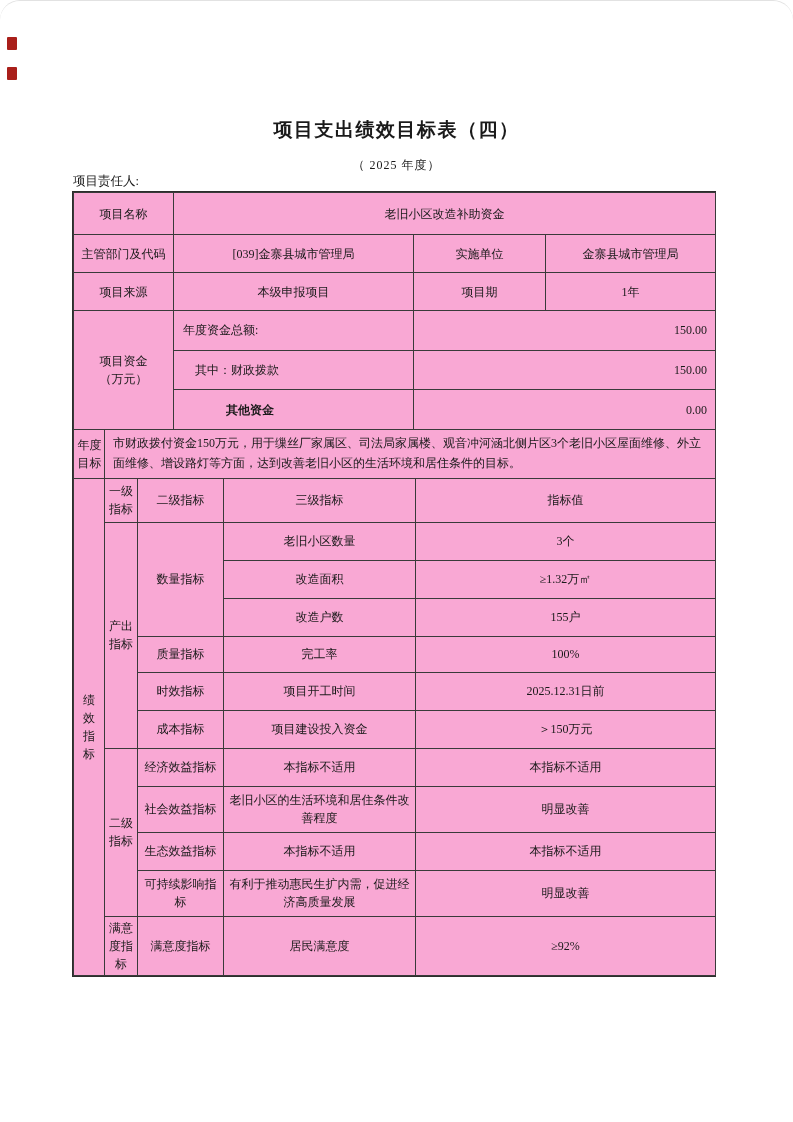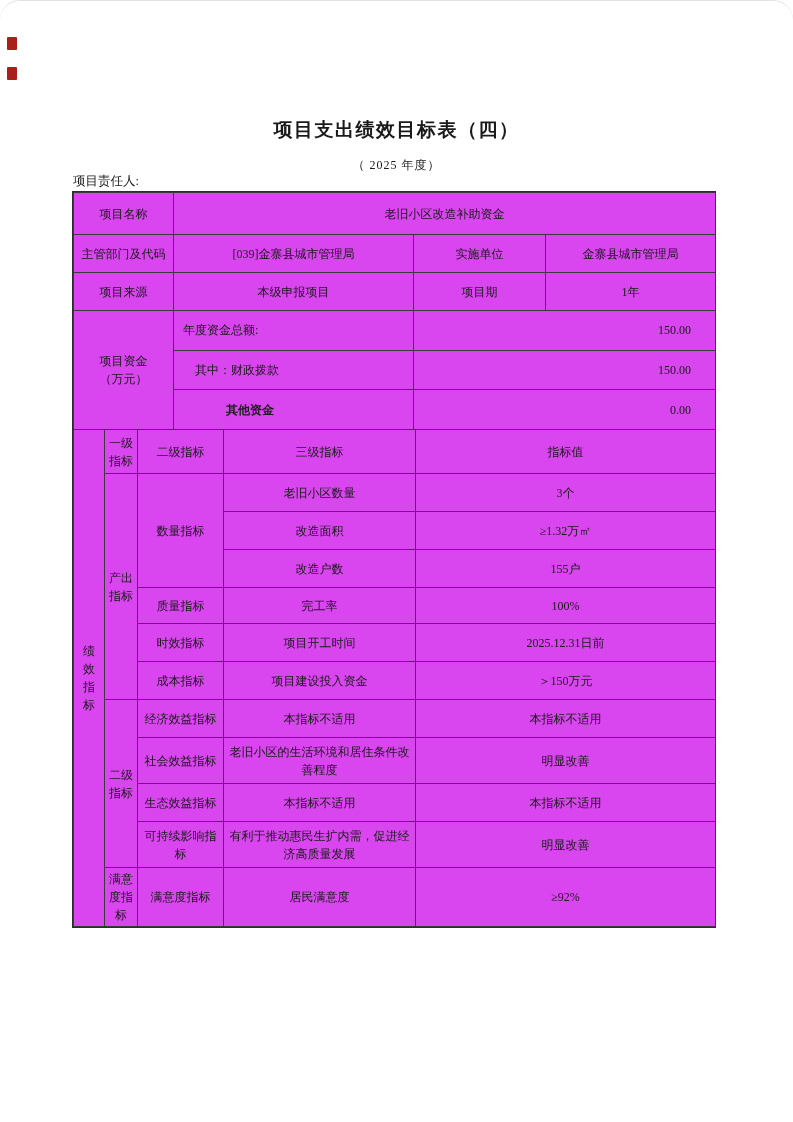--- a/index.html
+++ b/index.html
@@ -34,25 +34,25 @@
     position:absolute;left:72px;top:190px;width:642px;
     border:1.5px solid #2d2d2d;
   }
   table{border-collapse:collapse;table-layout:fixed;width:642px;}
   table + table{margin-top:-1px;}
   td{
     border:1px solid #3a3a3a;
     font-size:12px;line-height:1.5;
     text-align:center;vertical-align:middle;
     padding:2px 3px;word-break:break-all;
-    background:#d946ef;
+    background:#f9a8d4;
   }
   .h42{height:42px}.h38{height:38px}.h36{height:36px}
   .h44{height:44px}.h46{height:46px}.h52{height:52px}.h114{height:114px}
-  td.num{text-align:right;padding-right:24px;}
+  td.num{text-align:right;padding-right:8px;}
   td.fund-name{text-align:left;}
   .pl9{padding-left:9px;}
   .pl20{padding-left:21px;}
   .pl52{padding-left:52px;font-weight:bold;}
   .goal-text{text-align:left;padding:4px 8px;line-height:1.65;}
   .vchar{display:inline-block;width:1.05em;word-break:break-all;line-height:1.5;}
   .v2char{display:inline-block;width:2.1em;word-break:break-all;line-height:1.5;}
 </style>
 </head>
 <body>
@@ -118,20 +118,32 @@
         <td class="fund-name pl20">其中：财政拨款</td>
         <td class="num">150.00</td>
       </tr>
       <tr class="h38">
         <td class="fund-name pl52">其他资金</td>
         <td class="num">0.00</td>
       </tr>
     </tbody>
       </table>
 
+    <table>
+      <colgroup>
+          <col style="width:31px">
+          <col style="width:611px">
+        </colgroup>
+      <tbody>
+          <tr class="h44">
+        <td><span class="v2char">年度目标</span></td>
+        <td class="goal-text">市财政拨付资金150万元，用于缫丝厂家属区、司法局家属楼、观音冲河涵北侧片区3个老旧小区屋面维修、外立面维修、增设路灯等方面，达到改善老旧小区的生活环境和居住条件的目标。</td>
+      </tr>
+    </tbody>
+      </table>
 
     <table>
       <colgroup>
           <col style="width:31px">
           <col style="width:33px">
           <col style="width:86px">
           <col style="width:192px">
           <col style="width:300px">
         </colgroup>
       <tbody>

